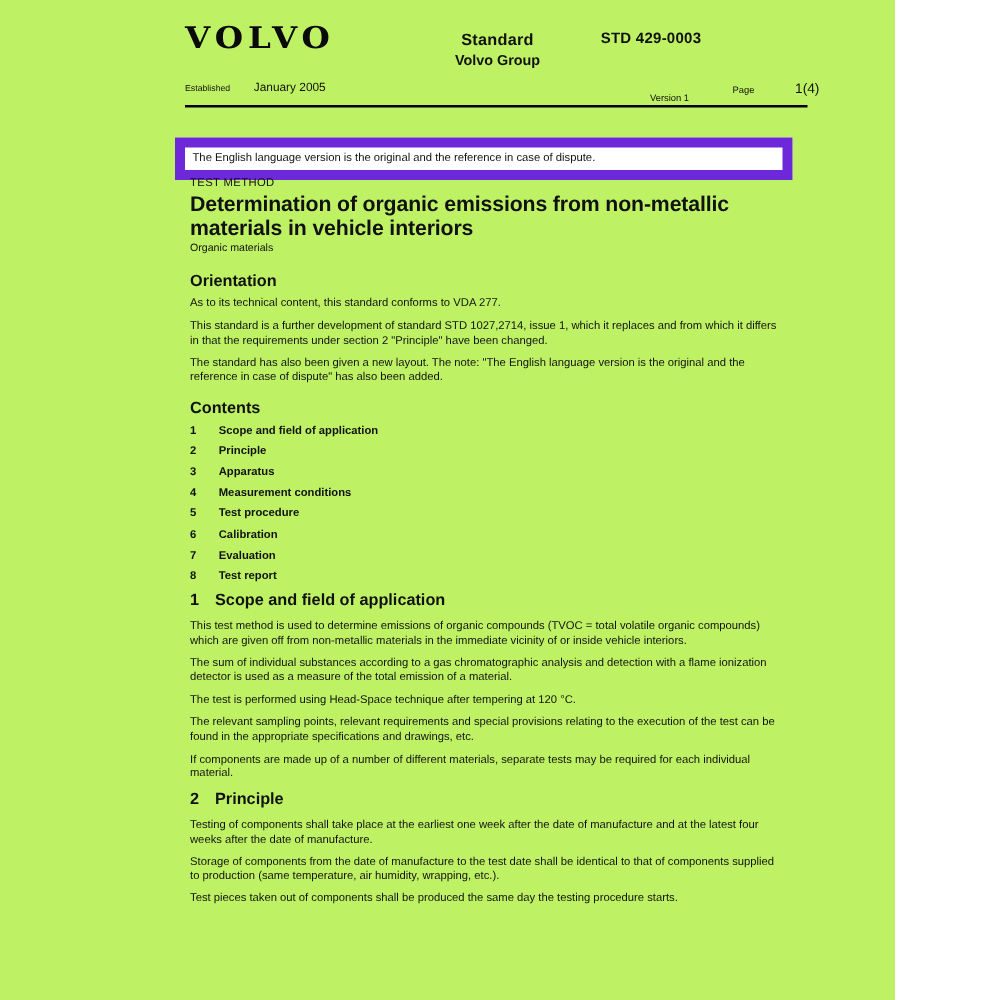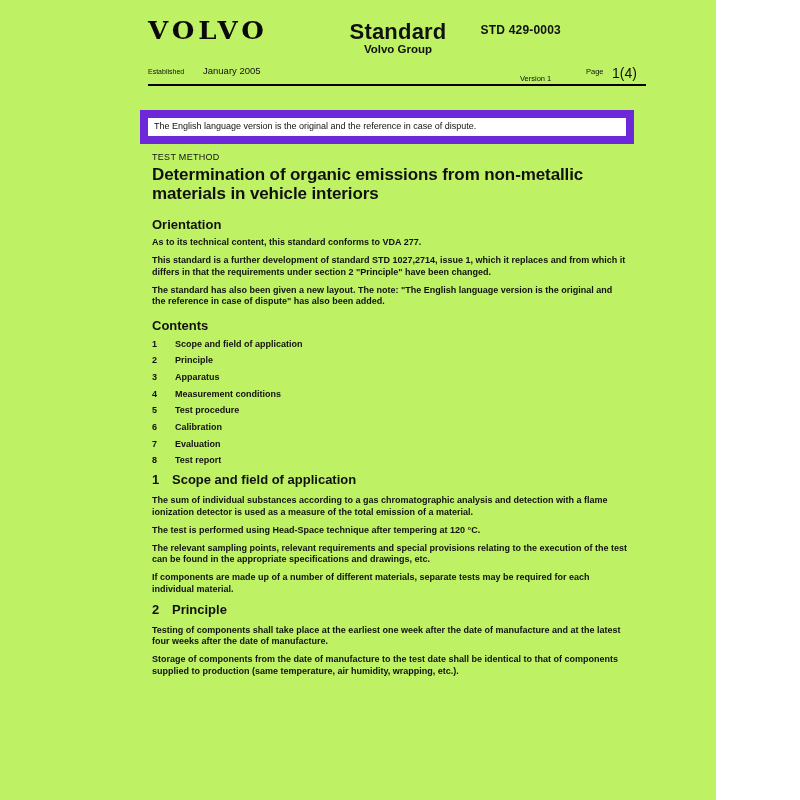--- a/index.html
+++ b/index.html
@@ -27,36 +27,36 @@
     color: #0a0a0a;
     white-space: nowrap;
   }
   .header-center {
     position: absolute;
     left: 318px;
     top: 22px;
     width: 160px;
     text-align: center;
   }
-  .doc-type { font-size: 22px; font-weight: bold; line-height: 20px; letter-spacing: 0.2px; }
+  .doc-type { font-size: 13px; font-weight: bold; line-height: 20px; letter-spacing: 0.2px; }
   .org { font-size: 11.5px; font-weight: bold; line-height: 14px; }
   .doc-number {
     position: absolute;
     right: 155px;
     top: 23px;
     font-size: 12px;
     font-weight: bold;
     letter-spacing: 0.2px;
     white-space: nowrap;
   }
   .meta-established-label { position: absolute; left: 148px; top: 68px; font-size: 7px; }
   .meta-established-value { position: absolute; left: 203px; top: 65px; font-size: 9.5px; }
   .meta-version { position: absolute; left: 520px; top: 74px; font-size: 7.5px; }
   .meta-page-label { position: absolute; left: 586px; top: 67px; font-size: 7.5px; text-align: center; }
-  .meta-page-value { position: absolute; left: 612px; top: 65px; font-size: 14px; text-align: right; }
+  .meta-page-value { position: absolute; left: 636px; top: 65px; font-size: 11px; text-align: right; }
   .header-rule {
     position: absolute;
     left: 148px;
     top: 84px;
     width: 498px;
     height: 2px;
     background: #000;
   }
 
   
@@ -69,21 +69,21 @@
     padding: 3px 6px 4px 6px;
     font-size: 9px;
     line-height: 11px;
     background: #fff;
   }
 
   
   .content {
     position: absolute;
     left: 152px;
-    top: 152px;
+    top: 141px;
     width: 476px;
   }
   .kicker { font-size: 9px; line-height: 10px; margin: 0 0 4px 0; letter-spacing: 0.3px; }
   .title {
     font-size: 17px;
     font-weight: bold;
     line-height: 18.5px;
     margin: 0;
     max-width: 462px;
     letter-spacing: -0.1px;
@@ -93,21 +93,21 @@
   h2.sec {
     font-size: 13px;
     font-weight: bold;
     margin: 14px 0 5px 0;
     line-height: 15px;
   }
   h2.sec-contents { margin-top: 10px; margin-bottom: 6px; }
   h2.numbered { display: flex; margin: 5px 0 8px 0; }
   h2.numbered .h-num { width: 20px; flex: 0 0 20px; }
 
-  p.body { font-size: 9px; line-height: 11.5px; margin: 0 0 6.5px 0; font-weight: bold; }
+  p.body { font-size: 9px; line-height: 11.5px; margin: 0 0 6.5px 0; }
 
   .toc { margin: 0; }
   .toc-item { display: flex; font-size: 9px; font-weight: bold; line-height: 11.5px; margin: 0 0 5.2px 0; }
   .toc-num { width: 23px; flex: 0 0 23px; }
 </style>
 </head>
 <body>
 
 <div class="page">
 
@@ -127,20 +127,21 @@
   <span class="meta-page-value">1(4)</span>
 
   <div class="header-rule"></div>
 
   <div class="notice-box">The English language version is the original and the reference in case of dispute.</div>
 
   <div class="content">
 
     <p class="kicker">TEST METHOD</p>
     <h1 class="title">Determination of organic emissions from non-metallic materials in vehicle interiors</h1>
+    <p class="subtitle">Organic materials</p>
 
     <h2 class="sec">Orientation</h2>
     <p class="body">As to its technical content, this standard conforms to VDA 277.</p>
     <p class="body">This standard is a further development of standard STD 1027,2714, issue 1, which it replaces and from which it differs in that the requirements under section 2 "Principle" have been changed.</p>
     <p class="body">The standard has also been given a new layout. The note: "The English language version is the original and the reference in case of dispute" has also been added.</p>
 
     <h2 class="sec sec-contents">Contents</h2>
     <div class="toc">
       <div class="toc-item">
         <span class="toc-num">1</span>
@@ -173,26 +174,28 @@
       <div class="toc-item">
         <span class="toc-num">8</span>
         <span>Test report</span>
       </div>
     </div>
 
     <h2 class="sec numbered">
       <span class="h-num">1</span>
       <span>Scope and field of application</span>
     </h2>
+    <p class="body">This test method is used to determine emissions of organic compounds (TVOC = total volatile organic compounds) which are given off from non-metallic materials in the immediate vicinity of or inside vehicle interiors.</p>
     <p class="body">The sum of individual substances according to a gas chromatographic analysis and detection with a flame ionization detector is used as a measure of the total emission of a material.</p>
     <p class="body">The test is performed using Head-Space technique after tempering at 120 °C.</p>
     <p class="body">The relevant sampling points, relevant requirements and special provisions relating to the execution of the test can be found in the appropriate specifications and drawings, etc.</p>
     <p class="body">If components are made up of a number of different materials, separate tests may be required for each individual material.</p>
 
     <h2 class="sec numbered">
       <span class="h-num">2</span>
       <span>Principle</span>
     </h2>
     <p class="body">Testing of components shall take place at the earliest one week after the date of manufacture and at the latest four weeks after the date of manufacture.</p>
     <p class="body">Storage of components from the date of manufacture to the test date shall be identical to that of components supplied to production (same temperature, air humidity, wrapping, etc.).</p>
+    <p class="body">Test pieces taken out of components shall be produced the same day the testing procedure starts.</p>
 
   </div>
 </div>
 
 </body></html>

